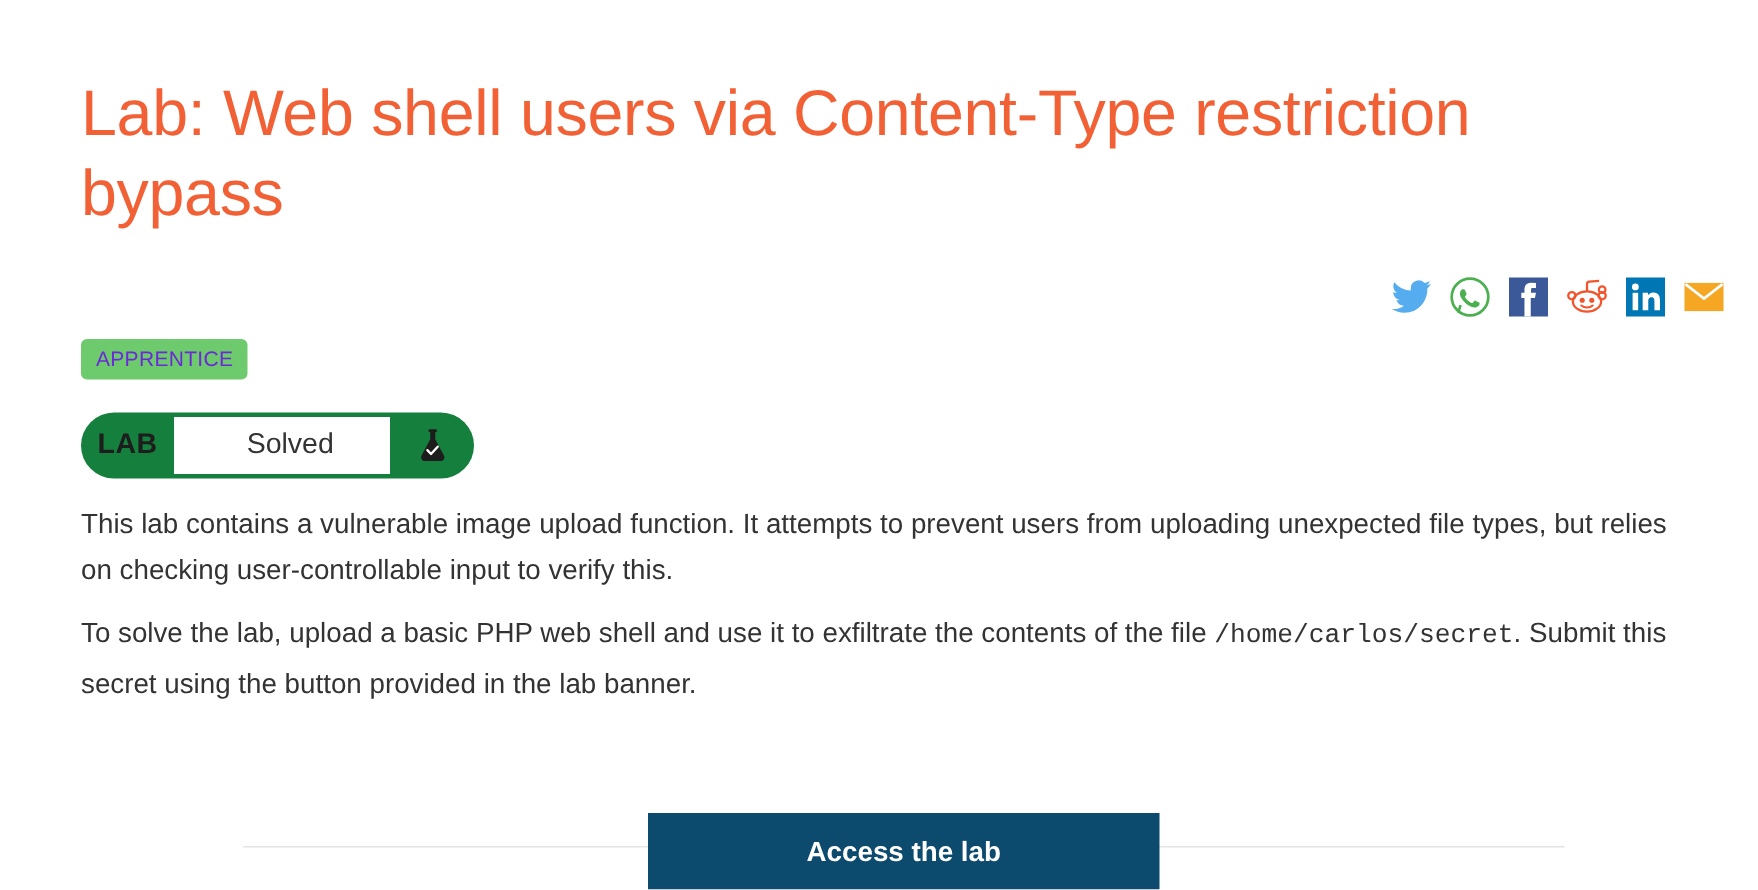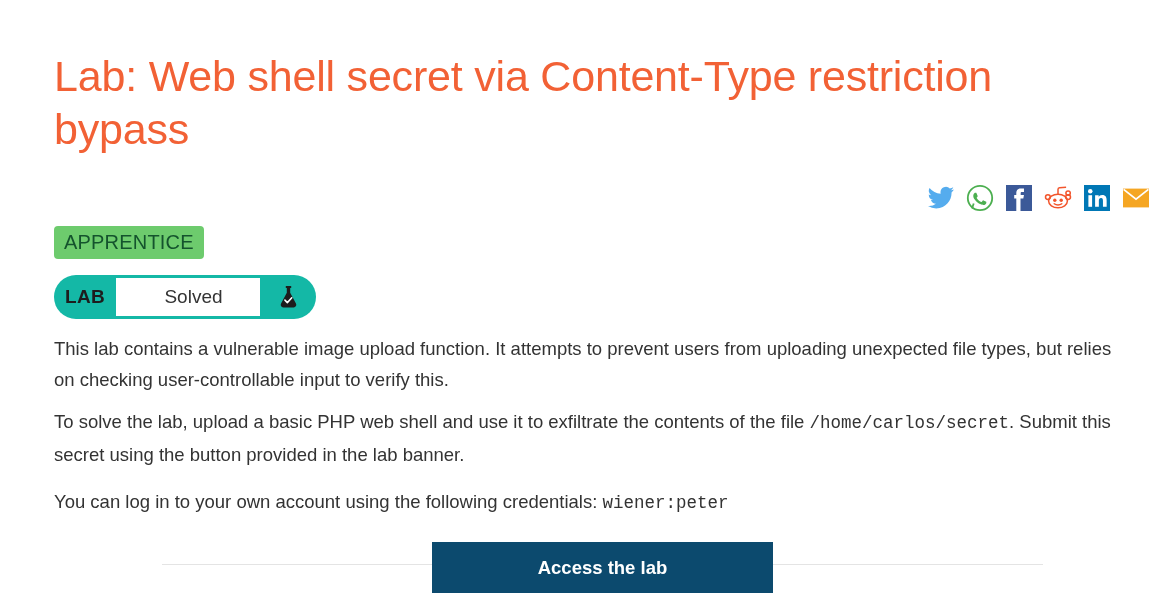--- a/index.html
+++ b/index.html
@@ -52,38 +52,38 @@
     cursor: pointer;
   }
   .social-icon svg { display: block; }
 
   
   .level-badge {
     position: absolute;
     left: 54px;
     top: 226px;
     background: #6dcb6d;
-    color: #14532d;
-    font-size: 20px;
+    color: #6d28d9;
+    font-size: 14px;
     line-height: 1;
     padding: 6px 10px 7px 10px;
     border-radius: 4px;
     letter-spacing: 0.2px;
     white-space: nowrap;
   }
 
   
   .lab-banner {
     position: absolute;
     left: 54px;
     top: 275px;
     height: 44px;
     display: flex;
     align-items: stretch;
-    background: #14b8a6;
+    background: #15803d;
     border-radius: 22px;
     overflow: hidden;
     width: 262px;
   }
   .lab-tag {
     display: flex;
     align-items: center;
     justify-content: center;
     width: 62px;
     font-size: 19px;
@@ -156,21 +156,21 @@
     justify-content: center;
     cursor: pointer;
     padding: 0;
   }
 </style>
 </head>
 <body>
 
 <div class="page">
 
-  <h1 class="lab-title">Lab: Web shell secret via Content-Type restriction bypass</h1>
+  <h1 class="lab-title">Lab: Web shell users via Content-Type restriction bypass</h1>
 
   <div class="social-row">
 
     <a class="social-icon">
       <svg viewBox="0 0 28 28" width="28" height="28" aria-hidden="true">
         <path fill="#55acee" d="M27 5.4c-1 .45-2 .74-3.1.88a5.4 5.4 0 0 0 2.37-2.98c-1.04.62-2.2 1.06-3.42 1.3A5.38 5.38 0 0 0 13.5 8.5c0 .42.05.83.14 1.22A15.28 15.28 0 0 1 2.55 4.1a5.37 5.37 0 0 0 1.67 7.18 5.34 5.34 0 0 1-2.44-.67v.07a5.38 5.38 0 0 0 4.32 5.27c-.4.11-.83.17-1.27.17-.31 0-.61-.03-.9-.08a5.39 5.39 0 0 0 5.03 3.74 10.8 10.8 0 0 1-6.69 2.3c-.43 0-.86-.02-1.28-.07a15.23 15.23 0 0 0 8.25 2.42c9.9 0 15.32-8.2 15.32-15.32l-.02-.7A10.9 10.9 0 0 0 27 5.4z"></path>
       </svg>
     </a>
 
     <a class="social-icon">
@@ -232,19 +232,18 @@
         <path fill="#1d1d1d" d="M12.2 3.2h5.6v1.9h-1.05v5.1l5.95 11.1c.95 1.78-.28 3.95-2.3 3.95H9.6c-2.02 0-3.25-2.17-2.3-3.95l5.95-11.1v-5.1H12.2V3.2z"></path>
         <path fill="none" stroke="#ffffff" stroke-width="1.6" stroke-linecap="round" stroke-linejoin="round" d="M11.3 17.7l2.5 2.6 4.6-5"></path>
       </svg>
     </div>
   </div>
 
   <p class="body-text" id="para-1">This lab contains a vulnerable image upload function. It attempts to prevent users from uploading unexpected file types, but relies on checking user-controllable input to verify this.</p>
 
   <p class="body-text" id="para-2"><span>To solve the lab, upload a basic PHP web shell and use it to exfiltrate the contents of the file </span><span class="mono">/home/carlos/secret</span><span>. Submit this secret using the button provided in the lab banner.</span></p>
 
-  <p class="body-text" id="para-3"><span>You can log in to your own account using the following credentials: </span><span class="mono">wiener:peter</span></p>
 
   <div class="divider"></div>
 
   <button class="access-button">Access the lab</button>
 
 </div>
 
 </body></html>

